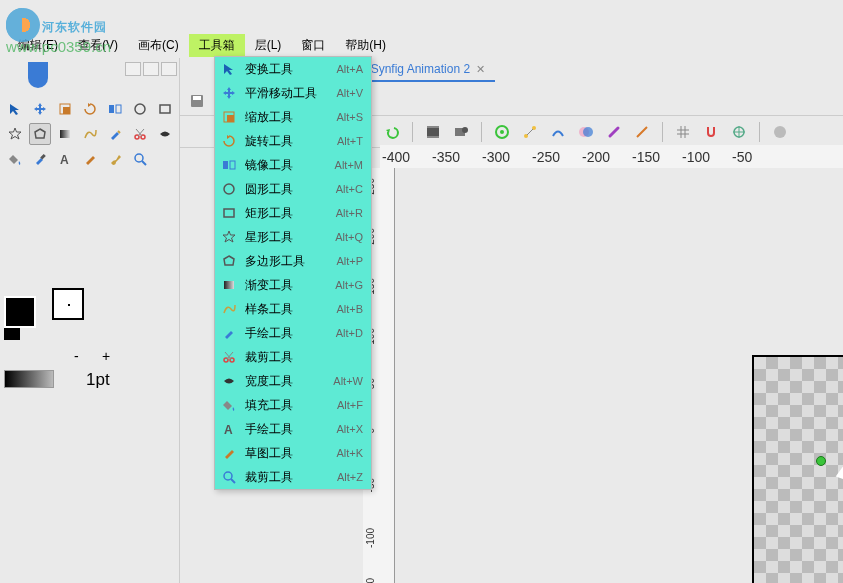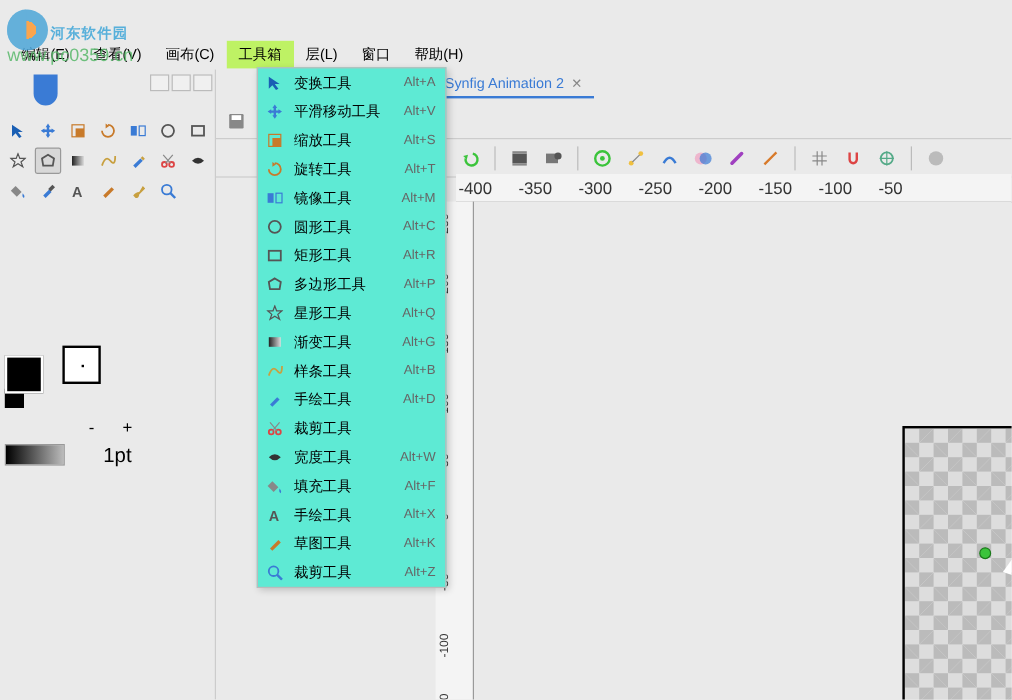--- a/index.html
+++ b/index.html
@@ -404,34 +404,34 @@
         <svg width="14" height="14">
           <rect x="2" y="3" width="10" height="8" fill="none" stroke="#555" stroke-width="1.5"></rect>
         </svg>
       </span>
       <span class="lbl">矩形工具</span>
       <span class="sc">Alt+R</span>
     </div>
     <div class="row">
       <span class="ic">
         <svg width="14" height="14">
+          <path d="M7 1 L8.5 5 L13 5 L9.5 8 L11 12 L7 9.5 L3 12 L4.5 8 L1 5 L5.5 5 Z" fill="none" stroke="#555"></path>
+        </svg>
+      </span>
+      <span class="lbl">星形工具</span>
+      <span class="sc">Alt+Q</span>
+    </div>
+    <div class="row">
+      <span class="ic">
+        <svg width="14" height="14">
           <path d="M7 2 L12 5 L11 11 L3 11 L2 5 Z" fill="none" stroke="#555" stroke-width="1.5"></path>
         </svg>
       </span>
       <span class="lbl">多边形工具</span>
       <span class="sc">Alt+P</span>
-    </div>
-    <div class="row">
-      <span class="ic">
-        <svg width="14" height="14">
-          <path d="M7 1 L8.5 5 L13 5 L9.5 8 L11 12 L7 9.5 L3 12 L4.5 8 L1 5 L5.5 5 Z" fill="none" stroke="#555"></path>
-        </svg>
-      </span>
-      <span class="lbl">星形工具</span>
-      <span class="sc">Alt+Q</span>
     </div>
     <div class="row">
       <span class="ic">
         <svg width="14" height="14">
           <rect x="2" y="3" width="10" height="8" fill="url(#g2)"></rect>
           <defs>
             <linearGradient id="g2">
               <stop offset="0" stop-color="#222"></stop>
               <stop offset="1" stop-color="#ddd"></stop>
             </linearGradient>

